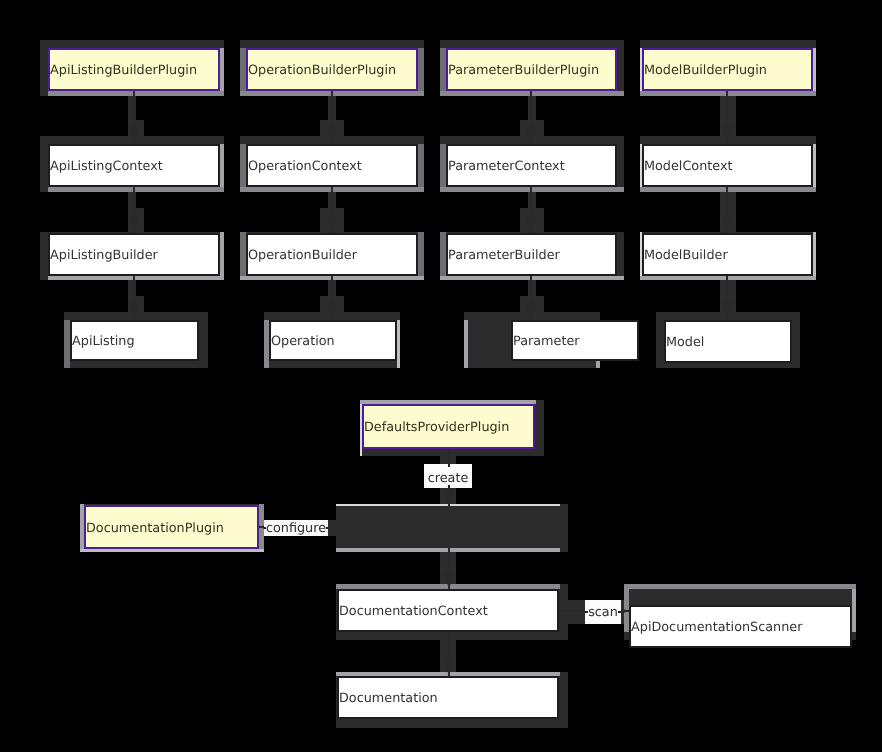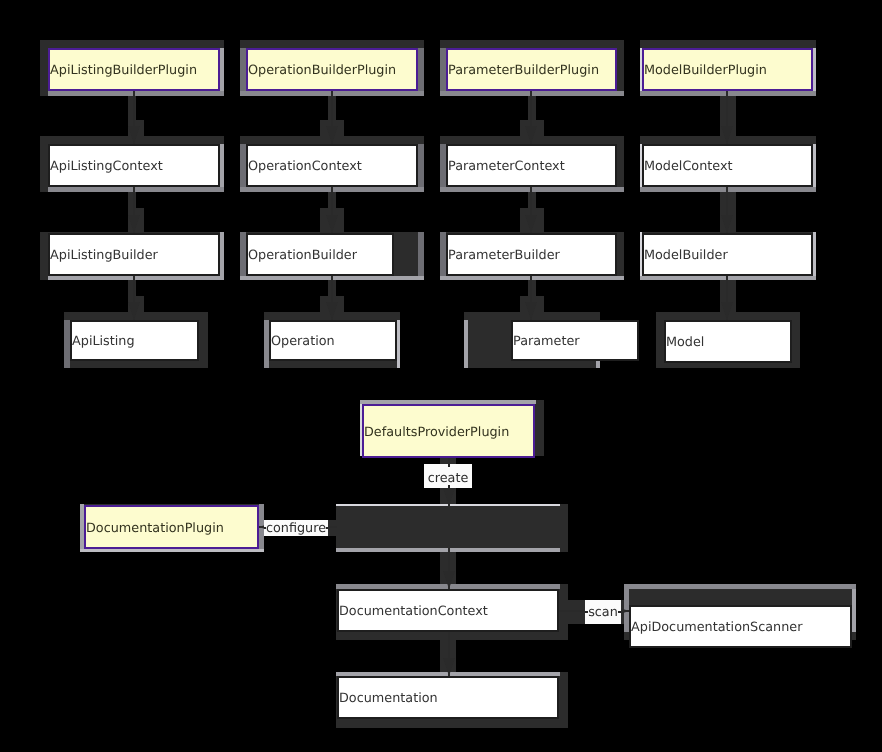--- a/index.html
+++ b/index.html
@@ -103,21 +103,21 @@
     <div class="fringe" style="left: 48px; top: 276px; width: 176px; height: 4px; background: rgb(163, 163, 169);"></div>
     <div class="node w" style="left: 48px; top: 233px; width: 172px; height: 43px;">
       <div class="body">
         <span class="txt">ApiListingBuilder</span>
       </div>
     </div>
     <div class="halo" style="left: 240px; top: 232px; width: 184px; height: 48px;"></div>
     <div class="fringe" style="left: 240px; top: 232px; width: 6px; height: 48px; background: rgb(109, 109, 115);"></div>
     <div class="fringe" style="left: 418px; top: 232px; width: 6px; height: 48px; background: rgb(109, 109, 115);"></div>
     <div class="fringe" style="left: 240px; top: 276px; width: 184px; height: 4px; background: rgb(163, 163, 169);"></div>
-    <div class="node w" style="left: 246px; top: 233px; width: 148px; height: 43px;">
+    <div class="node w" style="left: 246px; top: 233px; width: 172px; height: 43px;">
       <div class="body">
         <span class="txt">OperationBuilder</span>
       </div>
     </div>
     <div class="halo" style="left: 440px; top: 232px; width: 184px; height: 48px;"></div>
     <div class="fringe" style="left: 440px; top: 232px; width: 6px; height: 48px; background: rgb(109, 109, 115);"></div>
     <div class="fringe" style="left: 440px; top: 276px; width: 184px; height: 4px; background: rgb(163, 163, 169);"></div>
     <div class="node w" style="left: 446px; top: 233px; width: 171px; height: 43px;">
       <div class="body">
         <span class="txt">ParameterBuilder</span>
@@ -157,21 +157,21 @@
     </div>
     <div class="halo" style="left: 656px; top: 312px; width: 144px; height: 56px;"></div>
     <div class="node w" style="left: 664px; top: 320px; width: 128px; height: 43px;">
       <div class="body">
         <span class="txt">Model</span>
       </div>
     </div>
     <div class="halo" style="left: 360px; top: 400px; width: 184px; height: 56px;"></div>
     <div class="fringe" style="left: 360px; top: 400px; width: 2px; height: 56px; background: rgb(216, 216, 222);"></div>
     <div class="fringe" style="left: 360px; top: 400px; width: 176px; height: 4px; background: rgb(163, 163, 169);"></div>
-    <div class="node y" style="left: 362px; top: 404px; width: 173px; height: 54px;">
+    <div class="node y" style="left: 362px; top: 404px; width: 173px; height: 45px;">
       <div class="body">
         <span class="txt">DefaultsProviderPlugin</span>
       </div>
     </div>
     <div class="halo" style="left: 80px; top: 504px; width: 184px; height: 48px;"></div>
     <div class="fringe" style="left: 80px; top: 504px; width: 4px; height: 48px; background: rgb(163, 163, 169);"></div>
     <div class="fringe" style="left: 259px; top: 504px; width: 5px; height: 48px; background: rgb(136, 136, 142);"></div>
     <div class="fringe" style="left: 80px; top: 549px; width: 184px; height: 3px; background: rgb(189, 189, 195);"></div>
     <div class="node y" style="left: 84px; top: 505px; width: 175px; height: 44px;">
       <div class="body">

